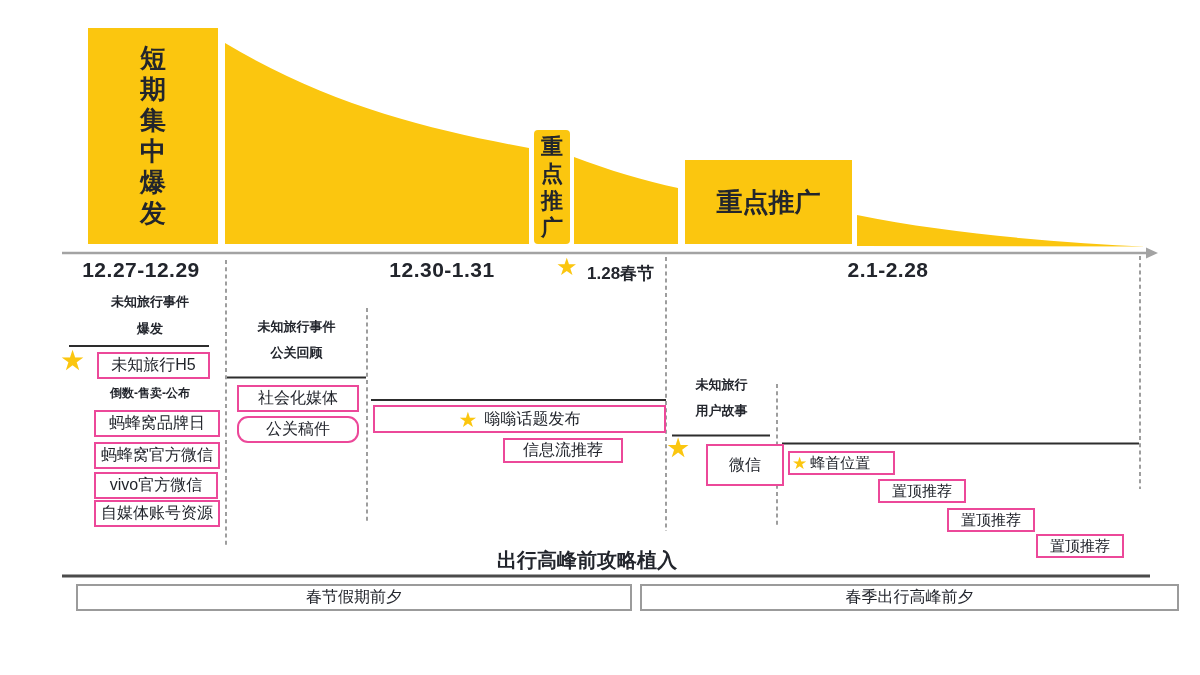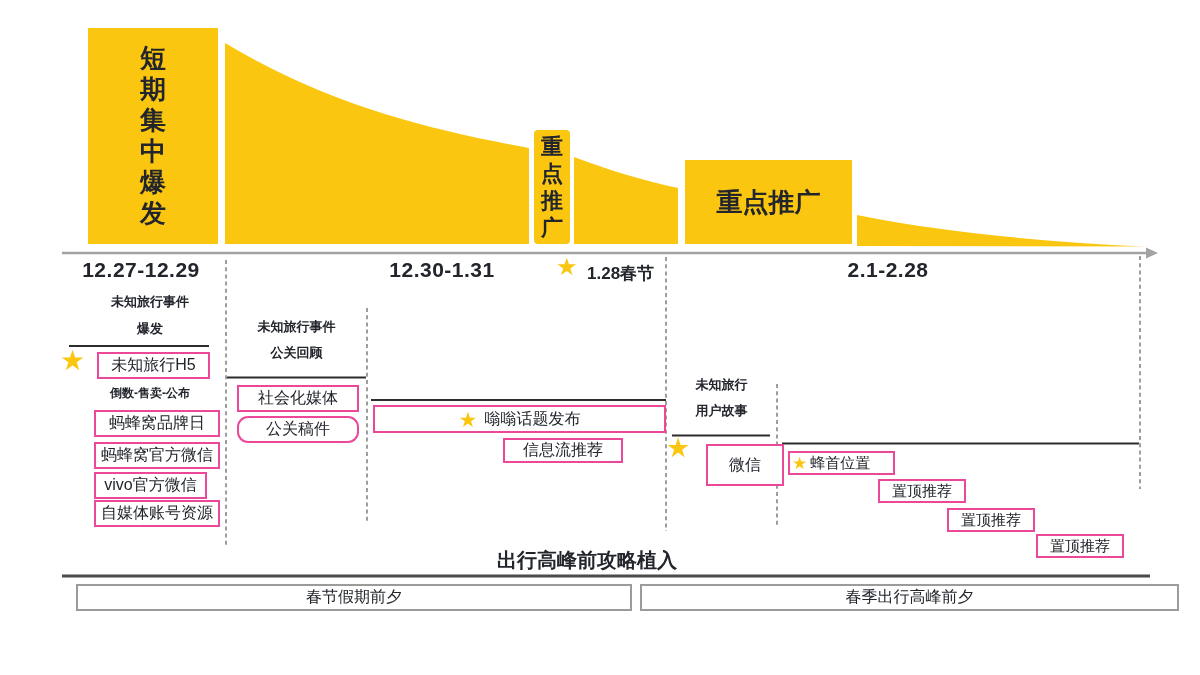--- a/index.html
+++ b/index.html
@@ -30,21 +30,21 @@
   .t-live{left:417px;top:370px;width:200px;}
   .t-story{left:672px;top:372px;width:99px;line-height:26px;}
   .t-kol{left:803px;top:416px;width:200px;}
   
   .box{border:2px solid #ec4899;background:#fff;display:flex;align-items:center;justify-content:center;
        font-size:16px;font-weight:400;color:#22252c;box-sizing:border-box;z-index:1;text-align:right;}
   .b-h5{left:97px;top:352px;width:113px;height:27px;}
   .subtitle{left:70px;top:385px;width:160px;text-align:center;font-size:12px;font-weight:700;z-index:1;}
   .b-c1a{left:94px;top:410px;width:126px;height:27px;}
   .b-c1b{left:94px;top:442px;width:126px;height:27px;}
-  .b-c1c{left:94px;top:472px;width:113px;height:27px;}
+  .b-c1c{left:94px;top:472px;width:124px;height:27px;}
   .b-c1d{left:94px;top:500px;width:126px;height:27px;}
   .b-c2a{left:237px;top:385px;width:122px;height:27px;}
   .b-c2b{left:237px;top:416px;width:122px;height:27px;border-radius:11px;}
   .b-buzz{left:373px;top:405px;width:293px;height:28px;gap:7px;}
   .b-buzz .inbox-star{font-size:21px;}
   .b-feed{left:503px;top:438px;width:120px;height:25px;}
   .star-h5{left:60px;top:347px;font-size:28px;}
   .star-weixin{left:666px;top:435px;font-size:27px;}
   .b-weixin{left:690px;top:444px;width:78px;height:42px;margin-left:16px;}
   .b-feng{left:788px;top:451px;width:107px;height:24px;justify-content:flex-start;padding-left:2px;gap:3px;font-size:15px;}

